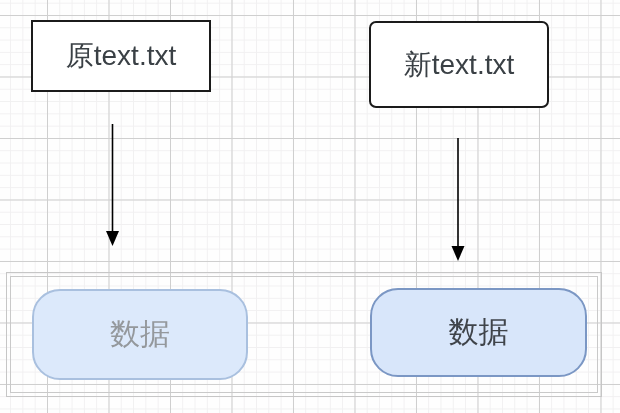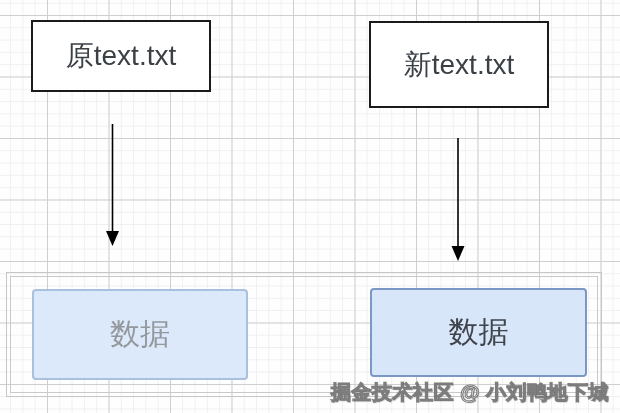--- a/index.html
+++ b/index.html
@@ -30,37 +30,37 @@
     position: absolute;
     box-sizing: border-box;
     background: #ffffff;
     border: 2px solid #1b1b1b;
     display: flex; align-items: center; justify-content: center;
     font-size: 28px;
     color: #3a4045;
     white-space: nowrap;
   }
   .file-box.source { left: 31px; top: 20px; width: 180px; height: 72px; }
-  .file-box.new    { left: 369px; top: 21px; width: 180px; height: 87px; }
+  .file-box.new    { left: 369px; top: 21px; width: 180px; height: 87px; border-radius: 7px; }
   .group-container {
     position: absolute;
     box-sizing: border-box;
     left: 6px; top: 272px; width: 596px; height: 125px;
     border: 1px solid #c6c6c6;
     background: transparent;
   }
   .group-container .inner {
     position: absolute;
     left: 3px; top: 3px; right: 3px; bottom: 3px;
     border: 1px solid #c9c9c9;
   }
   .data-box {
     position: absolute;
     box-sizing: border-box;
-    border-radius: 4px;
+    border-radius: 28px;
     display: flex; align-items: center; justify-content: center;
     font-size: 30px;
     white-space: nowrap;
   }
   .data-box.old {
     left: 32px; top: 289px; width: 216px; height: 91px;
     background: #dce9fb;
     border: 2px solid #a9c0df;
     color: #94989c;
   }
@@ -113,15 +113,14 @@
   </div>
 
   <div class="data-box old">
     <span>数据</span>
   </div>
 
   <div class="data-box new">
     <span>数据</span>
   </div>
 
-  <div class="watermark">掘金技术社区 @ 小刘鸭地下城</div>
 
 </div>
 
 </body></html>

